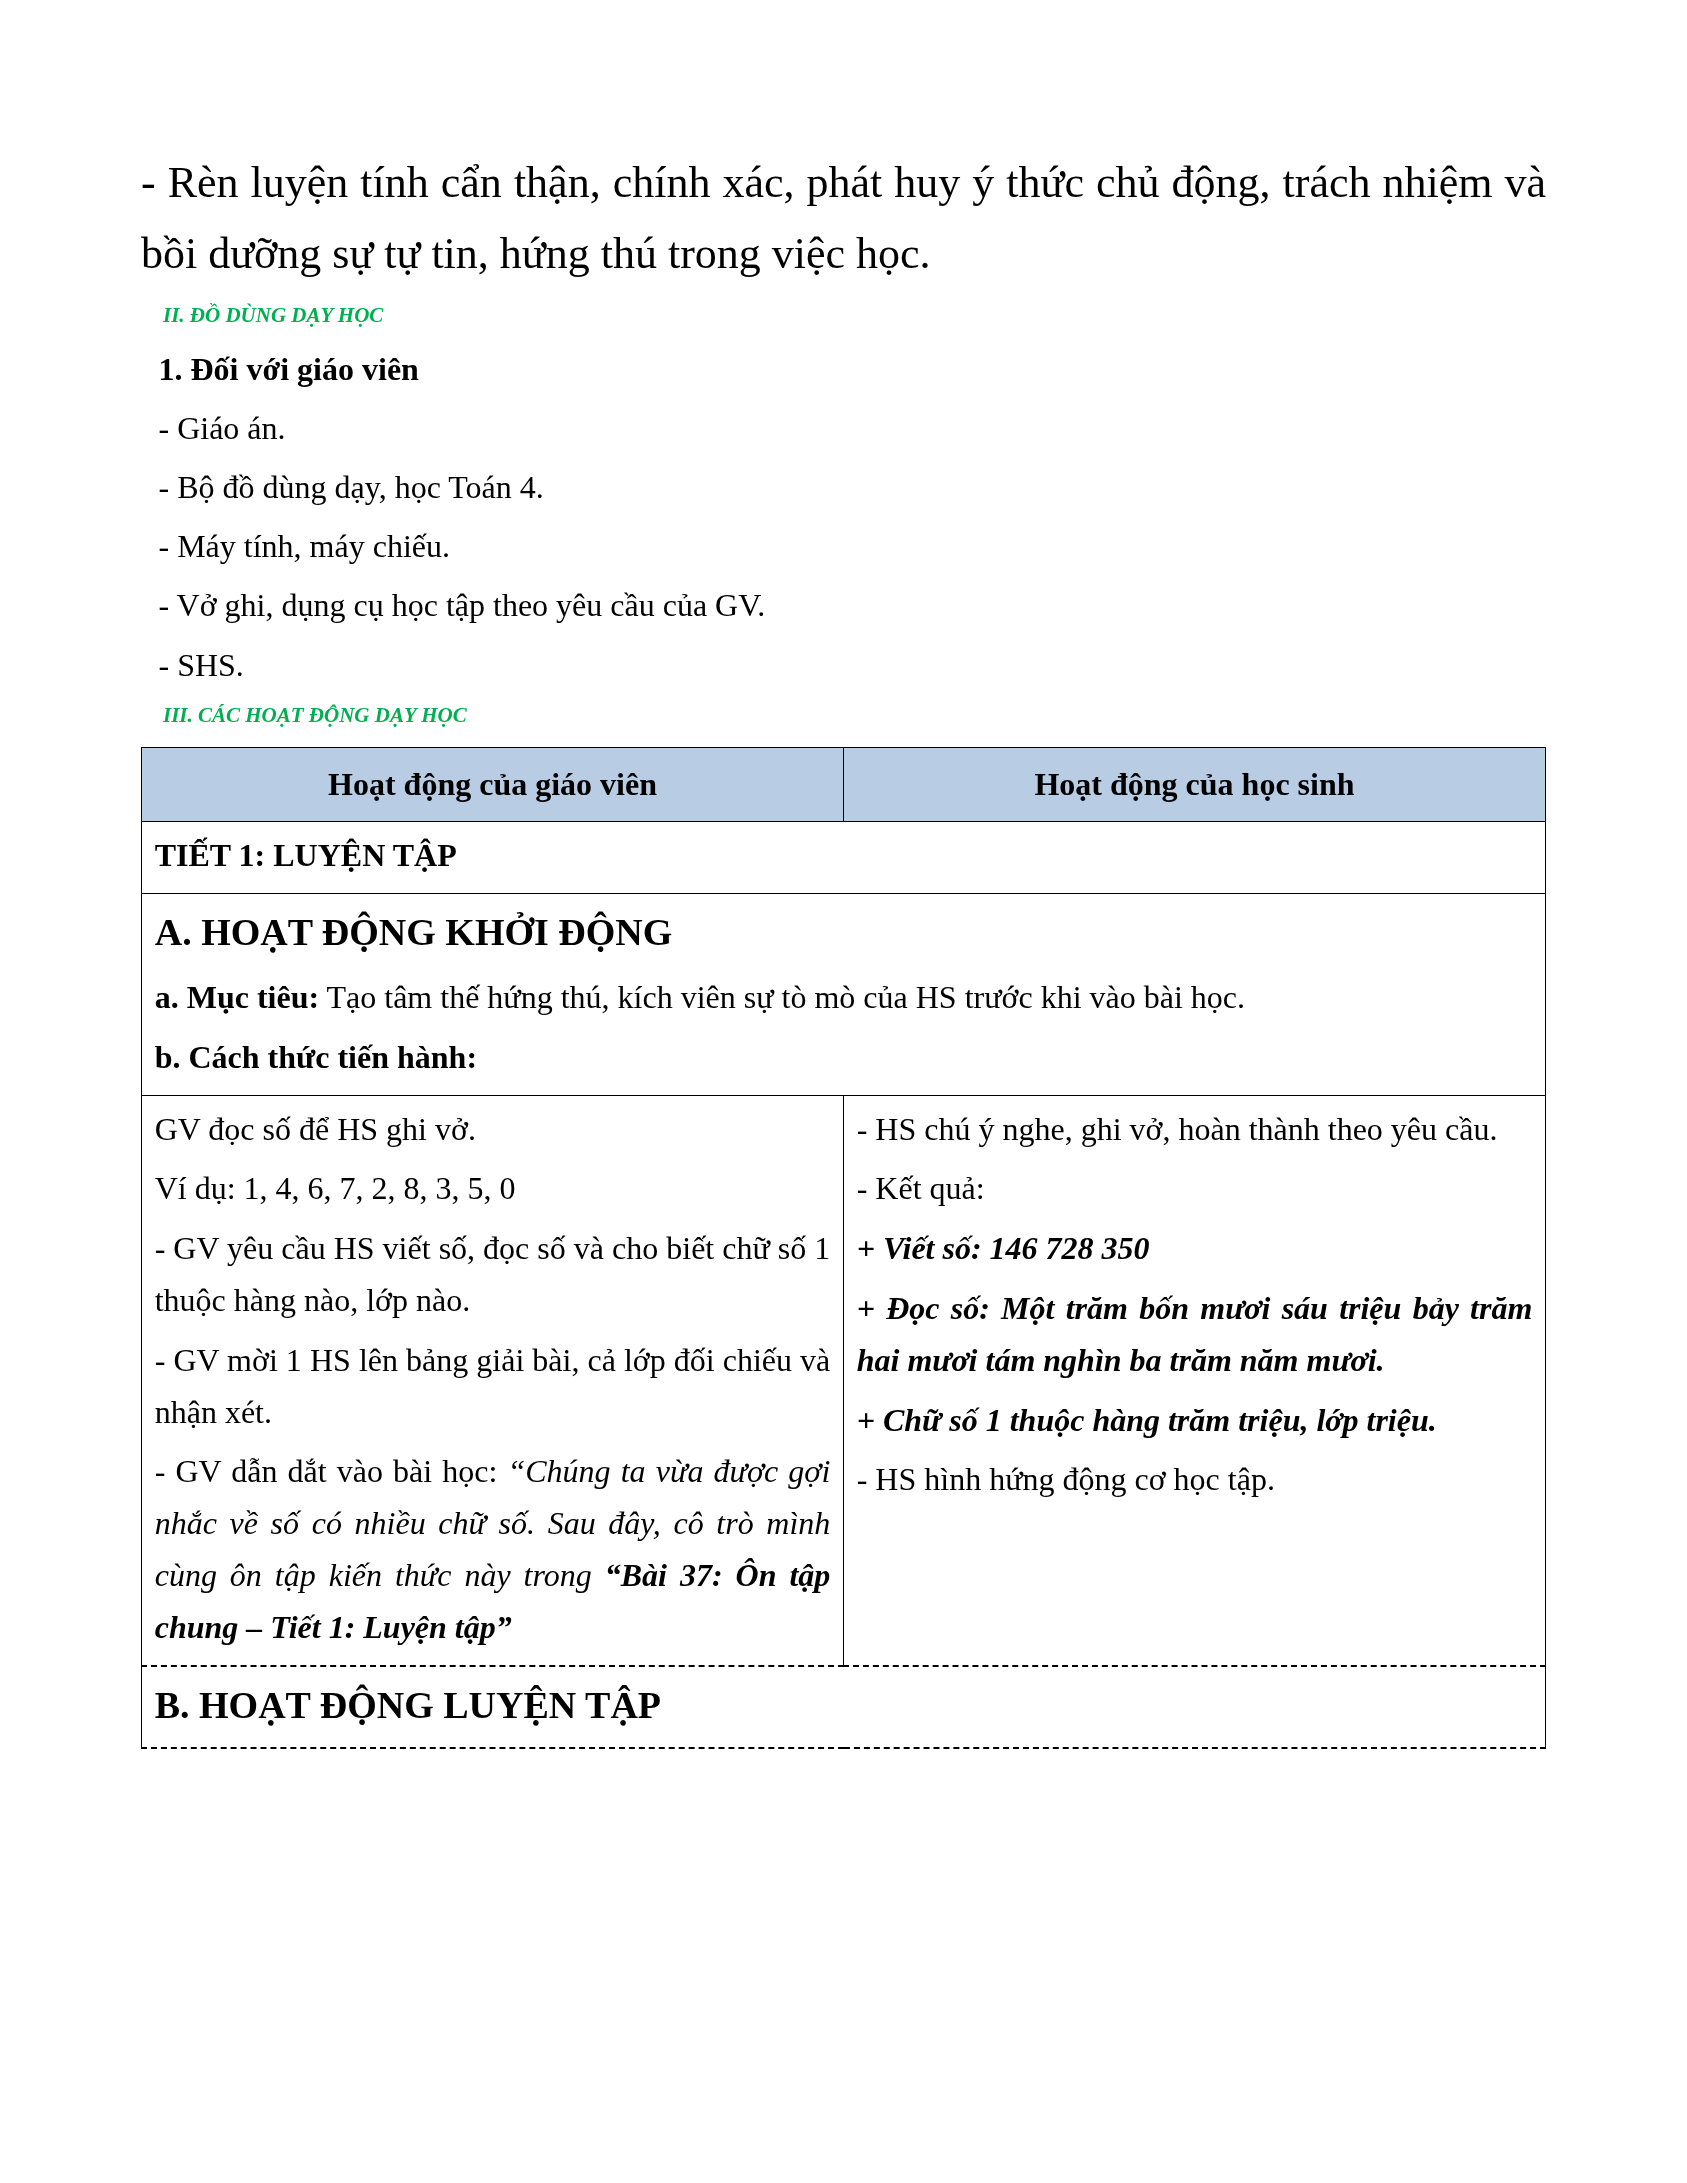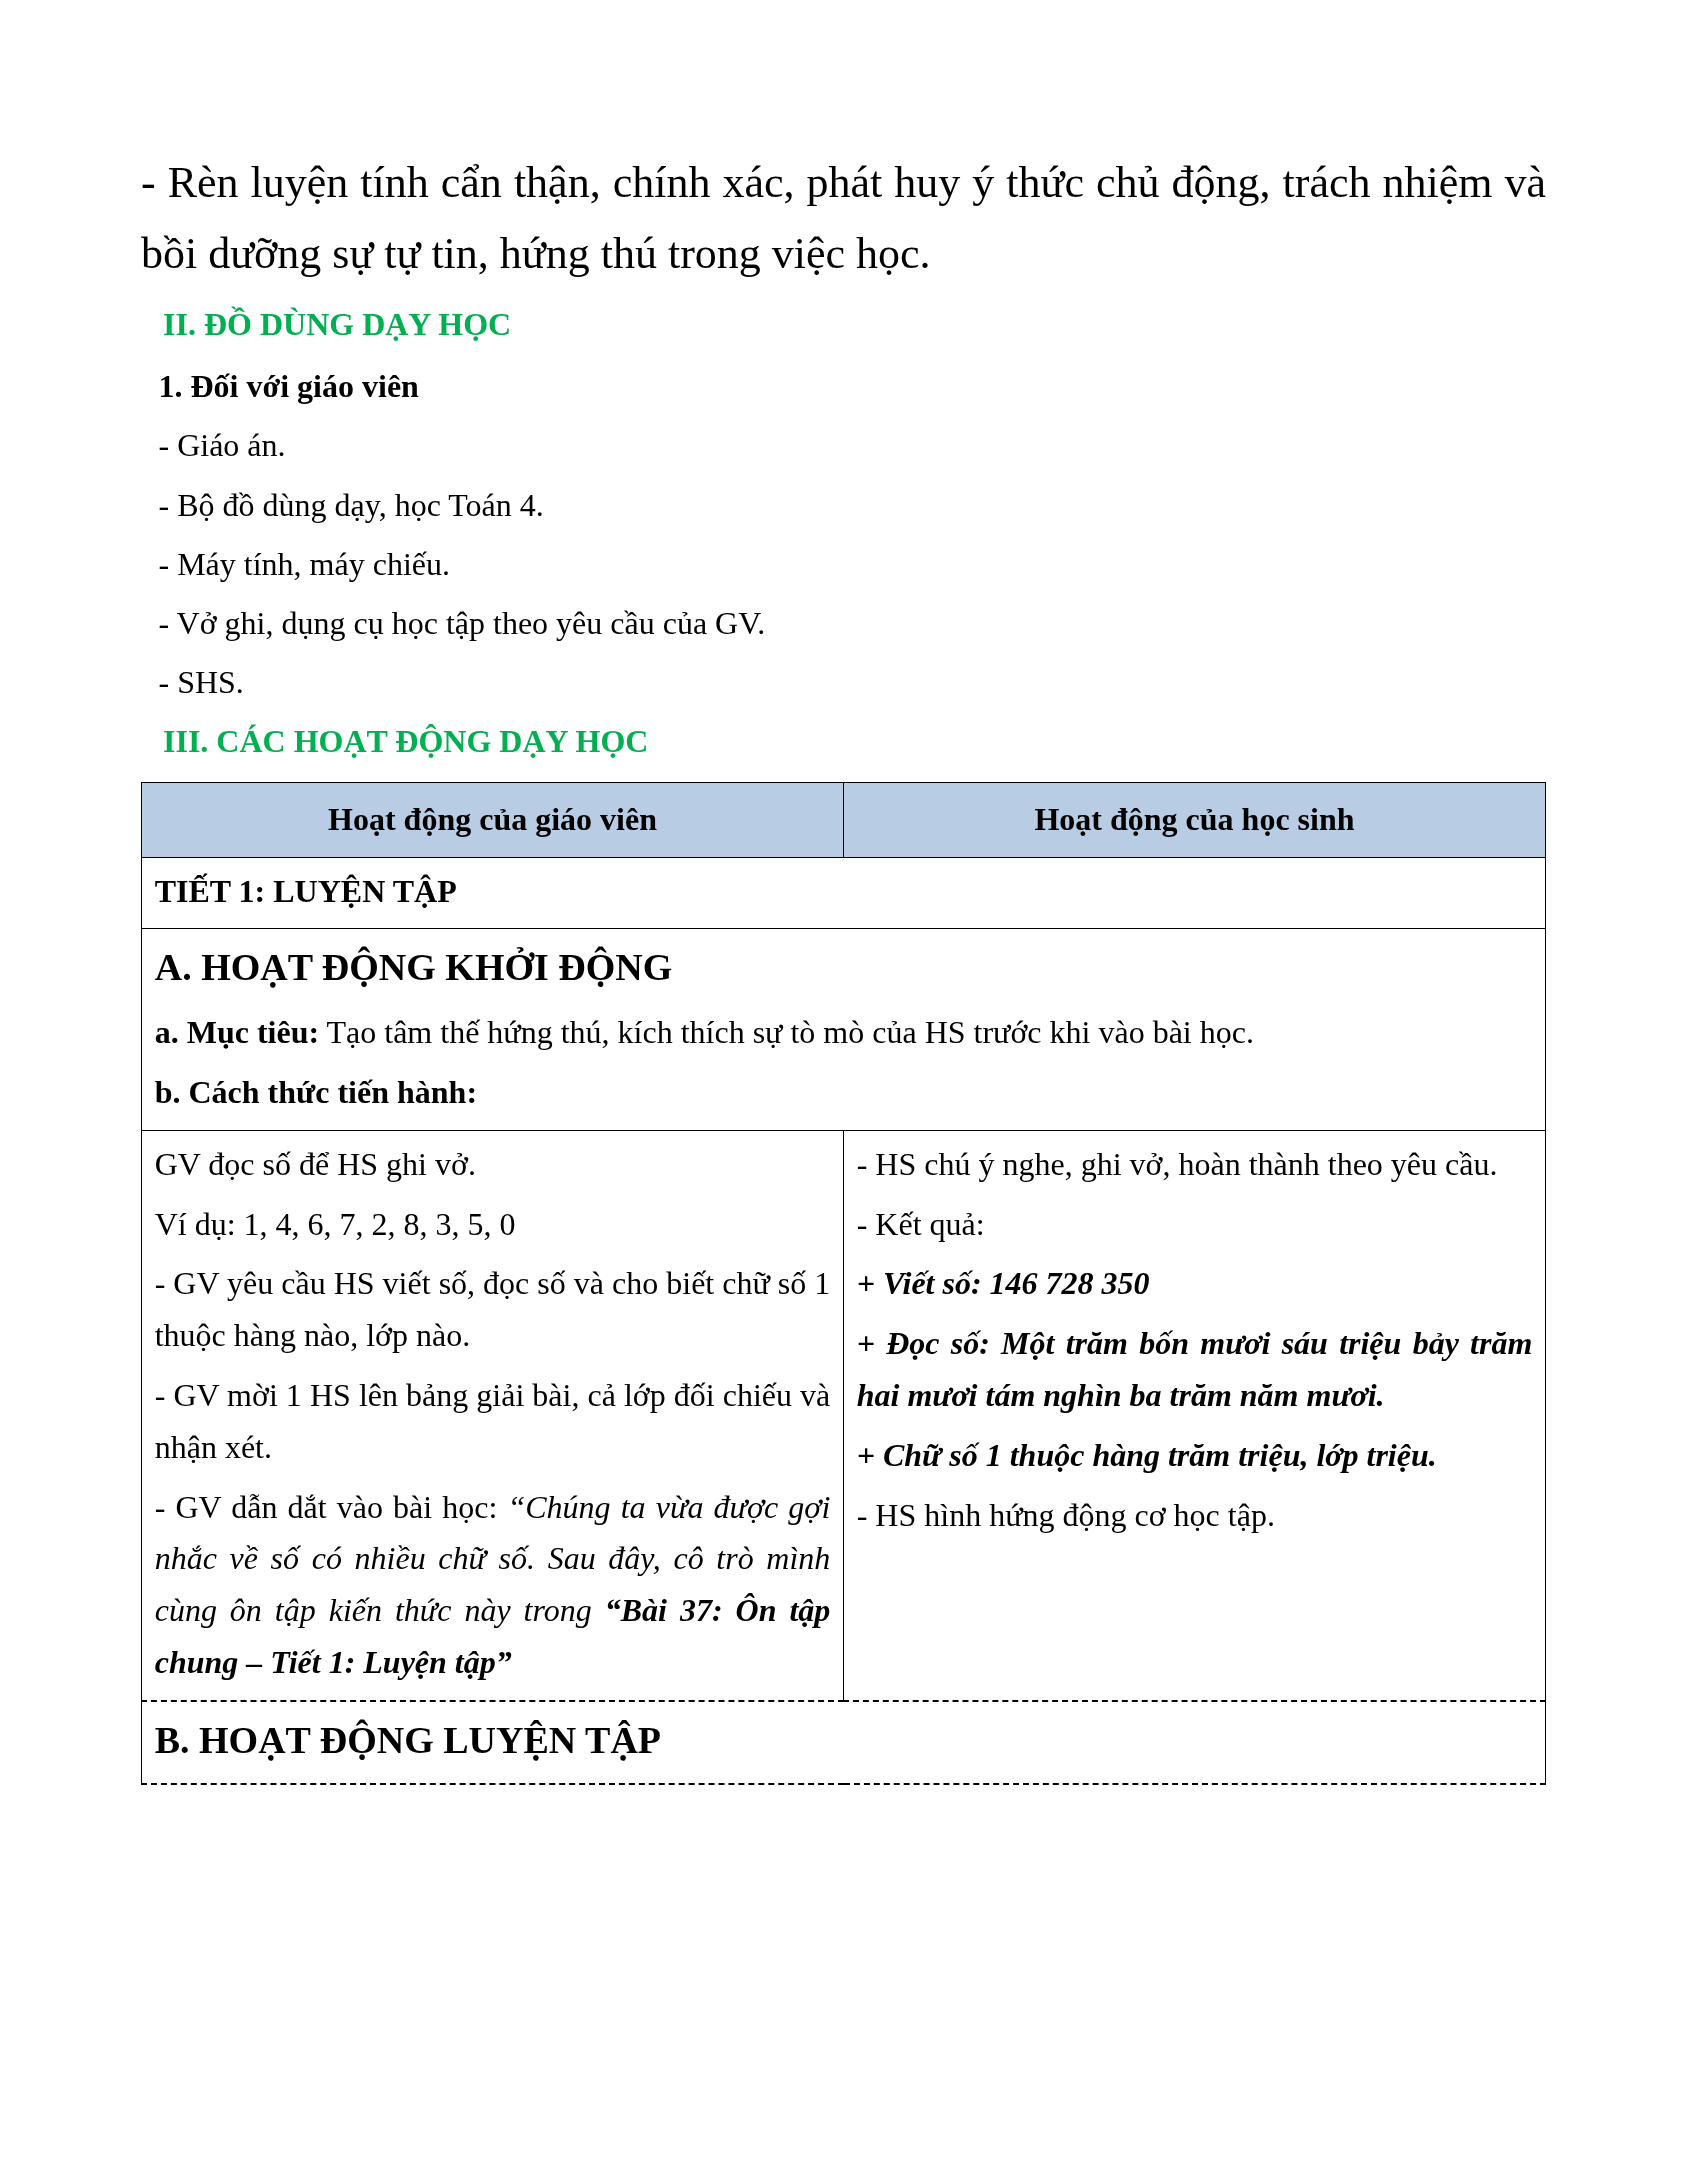--- a/index.html
+++ b/index.html
@@ -23,25 +23,26 @@
     margin: 0 0 0 0;
   }
   .para {
     font-size: 44px;
     line-height: 1.62;
     text-align: justify;
     text-justify: inter-word;
     margin-bottom: 9.5px;
   }
   .heading-green {
-    font-size: 32px;
+    font-size: 21px;
     font-weight: bold;
     color: #00b050;
     line-height: 1.6;
     margin: 8px 0 11px 22px;
+    font-style: italic;
   }
   .bold-item {
     font-size: 32px;
     font-weight: bold;
     line-height: 1.6;
     margin: 8px 0 8px 17.5px;
   }
   .plain-item {
     font-size: 32px;
     line-height: 1.6;
@@ -126,21 +127,21 @@
       <tr>
         <th>Hoạt động của giáo viên</th>
         <th>Hoạt động của học sinh</th>
       </tr>
       <tr>
         <td class="center-merge" colspan="2">TIẾT 1: LUYỆN TẬP</td>
       </tr>
       <tr>
         <td class="full" colspan="2">
           <p class="cell-p strong-head">A. HOẠT ĐỘNG KHỞI ĐỘNG</p>
-          <p class="cell-p"><span class="bold">a. Mục tiêu:</span><span> Tạo tâm thế hứng thú, kích thích sự tò mò của HS trước khi vào bài học.</span></p>
+          <p class="cell-p"><span class="bold">a. Mục tiêu:</span><span> Tạo tâm thế hứng thú, kích viên sự tò mò của HS trước khi vào bài học.</span></p>
           <p class="cell-p bold">b. Cách thức tiến hành:</p>
         </td>
       </tr>
       <tr>
         <td class="nobottom">
           <p class="cell-p">GV đọc số để HS ghi vở.</p>
           <p class="cell-p">Ví dụ: 1, 4, 6, 7, 2, 8, 3, 5, 0</p>
           <p class="cell-p">- GV yêu cầu HS viết số, đọc số và cho biết chữ số 1 thuộc hàng nào, lớp nào.</p>
           <p class="cell-p">- GV mời 1 HS lên bảng giải bài, cả lớp đối chiếu và nhận xét.</p>
           <p class="cell-p"><span>- GV dẫn dắt vào bài học: </span><span class="ital">“Chúng ta vừa được gợi nhắc về số có nhiều chữ số. Sau đây, cô trò mình cùng ôn tập kiến thức này trong </span><span class="bi">“Bài 37: Ôn tập chung – Tiết 1: Luyện tập”</span></p>

